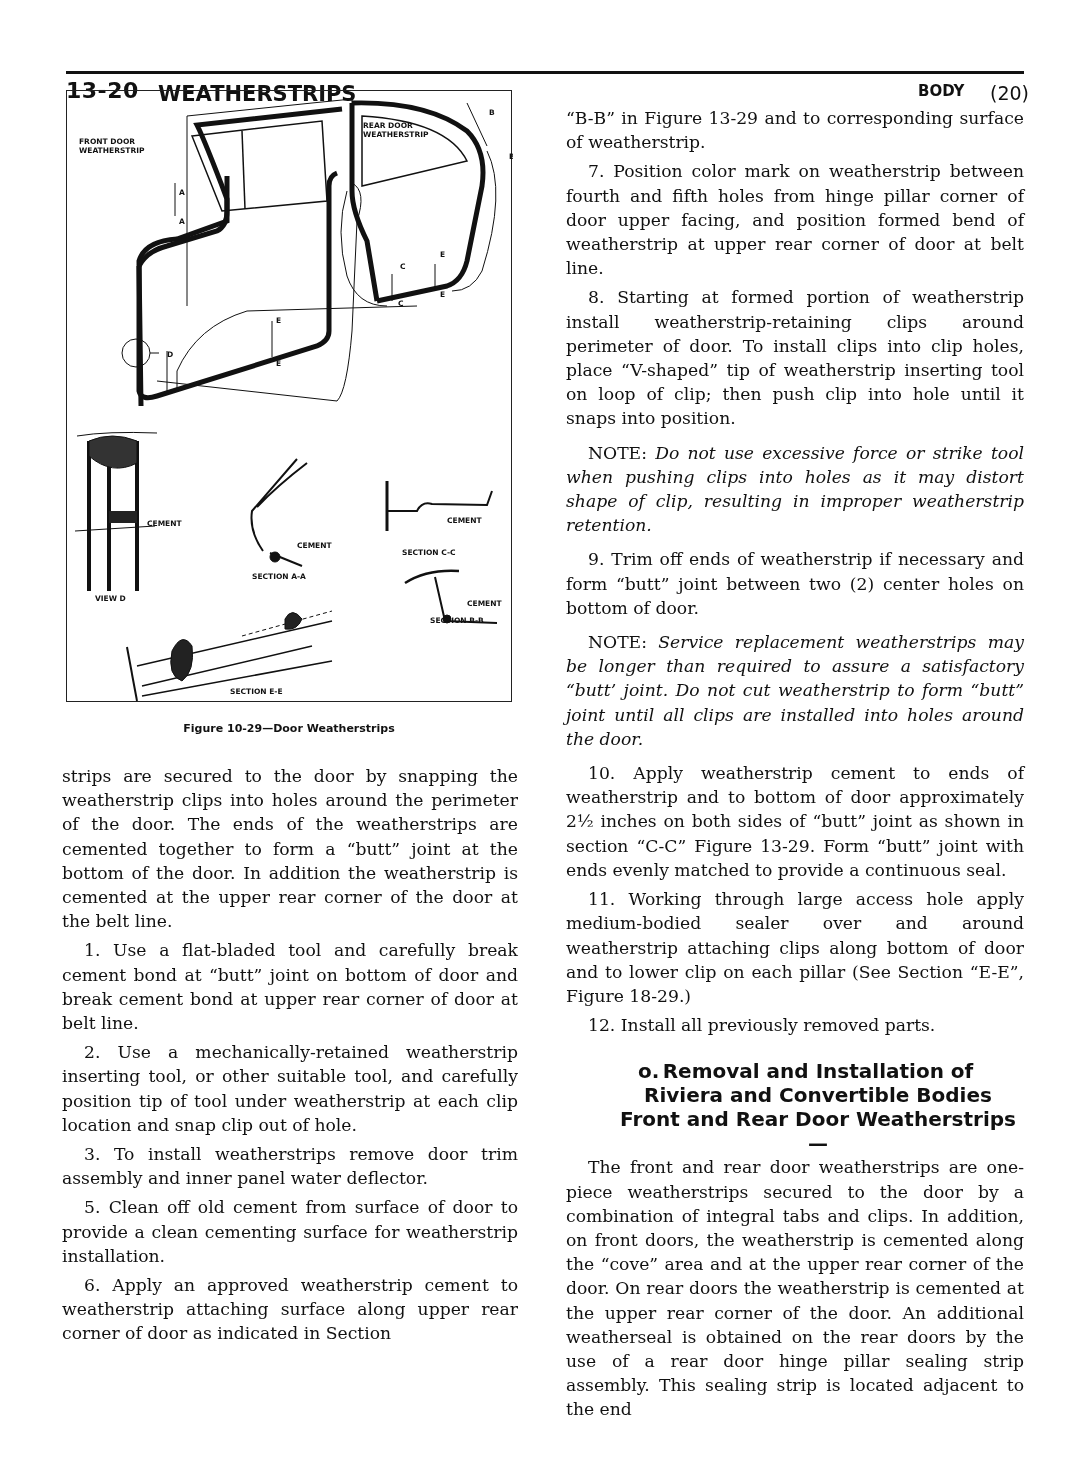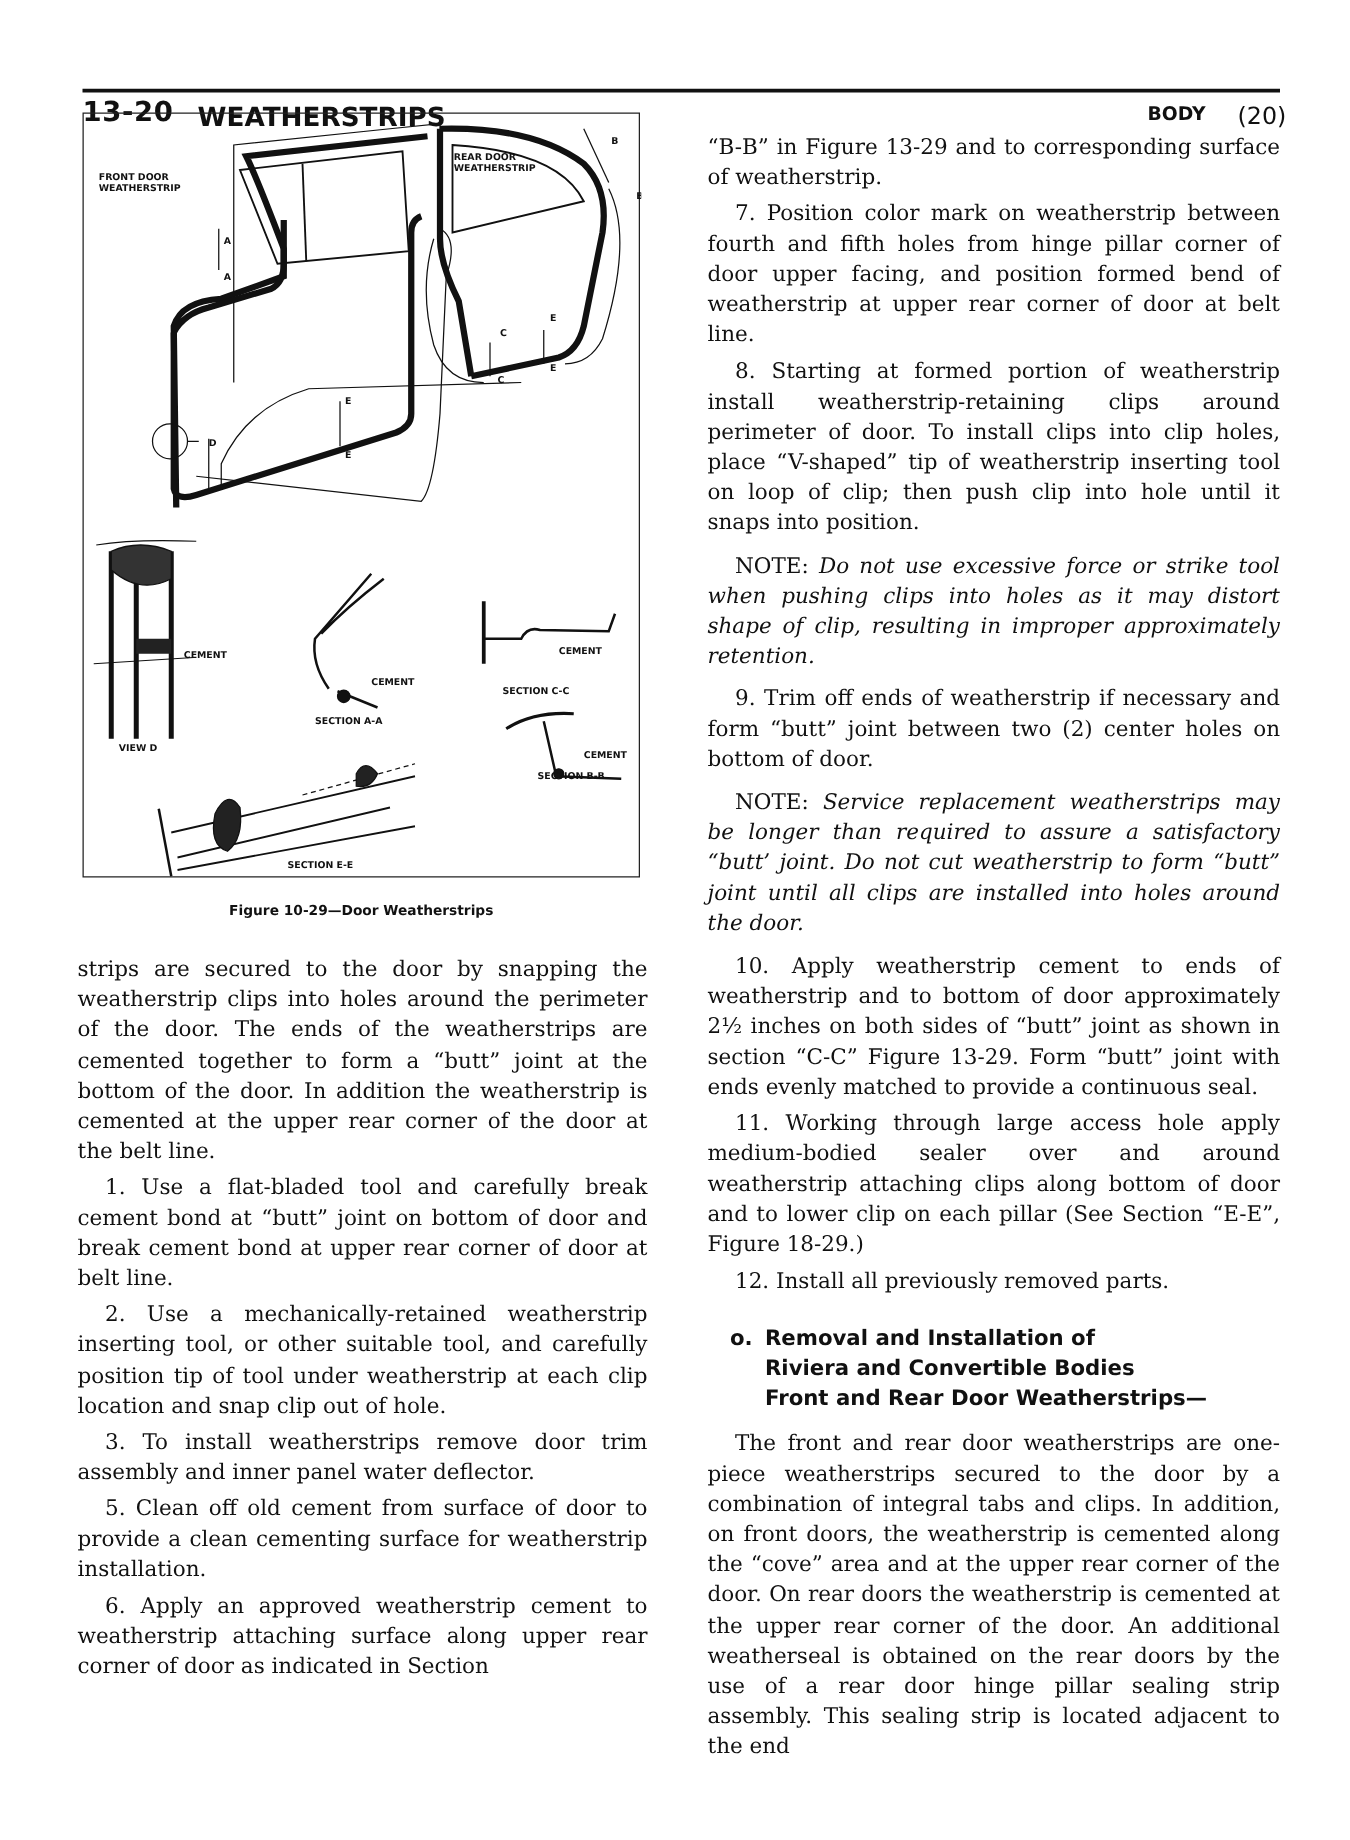--- a/index.html
+++ b/index.html
@@ -16,21 +16,21 @@
   .caption { position: absolute; left: 66px; top: 722px; width: 446px; text-align: center; font-family: "DejaVu Sans", sans-serif; font-weight: bold; font-size: 11px; }
   .lbl { font-family: "DejaVu Sans", sans-serif; font-size: 7.5px; font-weight: bold; fill: #111; }
 
   .col { position: absolute; font-size: 17.2px; line-height: 24.2px; text-align: justify; }
   .col p { margin: 0 0 5px 0; }
   .col .ind { text-indent: 22px; }
   .col .note { text-indent: 22px; margin: 10px 0 10px 0; }
   .col .note i { font-style: italic; }
   .left { left: 62px; top: 764px; width: 456px; }
   .right { left: 566px; top: 106px; width: 458px; }
-  .heading { font-family: "DejaVu Sans", sans-serif; font-weight: bold; font-size: 17px; line-height: 24px; text-align: left; margin: 22px 0 12px 0; }
+  .heading { font-family: "DejaVu Sans", sans-serif; font-weight: bold; font-size: 20px; line-height: 24px; text-align: center; margin: 22px 0 0 0; }
   .heading .lt { display: inline-block; width: 28px; padding-left: 18px; }
   .heading .hl { display: block; padding-left: 46px; }
   .heading .hl.first { display: inline; padding-left: 0; }
 </style>
 </head>
 <body>
 
 <div class="header">
   <span class="pnum">13-20</span>
   <span class="section">WEATHERSTRIPS</span>
@@ -122,21 +122,21 @@
   <p class="ind">2. Use a mechanically-retained weatherstrip inserting tool, or other suitable tool, and carefully position tip of tool under weatherstrip at each clip location and snap clip out of hole.</p>
   <p class="ind">3. To install weatherstrips remove door trim assembly and inner panel water deflector.</p>
   <p class="ind">5. Clean off old cement from surface of door to provide a clean cementing surface for weatherstrip installation.</p>
   <p class="ind">6. Apply an approved weatherstrip cement to weatherstrip attaching surface along upper rear corner of door as indicated in Section</p>
 </div>
 
 <div class="col right">
   <p>“B-B” in Figure 13-29 and to corresponding surface of weatherstrip.</p>
   <p class="ind">7. Position color mark on weatherstrip between fourth and fifth holes from hinge pillar corner of door upper facing, and position formed bend of weatherstrip at upper rear corner of door at belt line.</p>
   <p class="ind">8. Starting at formed portion of weatherstrip install weatherstrip-retaining clips around perimeter of door. To install clips into clip holes, place “V-shaped” tip of weatherstrip inserting tool on loop of clip; then push clip into hole until it snaps into position.</p>
-  <p class="note"><span>NOTE:</span> <i>Do not use excessive force or strike tool when pushing clips into holes as it may distort shape of clip, resulting in improper approximately retention.</i></p>
+  <p class="note"><span>NOTE:</span> <i>Do not use excessive force or strike tool when pushing clips into holes as it may distort shape of clip, resulting in improper weatherstrip retention.</i></p>
   <p class="ind">9. Trim off ends of weatherstrip if necessary and form “butt” joint between two (2) center holes on bottom of door.</p>
   <p class="note"><span>NOTE:</span> <i>Service replacement weatherstrips may be longer than required to assure a satisfactory “butt’ joint. Do not cut weatherstrip to form “butt” joint until all clips are installed into holes around the door.</i></p>
   <p class="ind">10. Apply weatherstrip cement to ends of weatherstrip and to bottom of door approximately 2½ inches on both sides of “butt” joint as shown in section “C-C” Figure 13-29. Form “butt” joint with ends evenly matched to provide a continuous seal.</p>
   <p class="ind">11. Working through large access hole apply medium-bodied sealer over and around weatherstrip attaching clips along bottom of door and to lower clip on each pillar (See Section “E-E”, Figure 18-29.)</p>
   <p class="ind">12. Install all previously removed parts.</p>
   <div class="heading">
     <span class="lt">o.</span><span class="hl first">Removal and Installation of</span>
     <span class="hl">Riviera and Convertible Bodies</span>
     <span class="hl">Front and Rear Door Weatherstrips—</span>
   </div>

